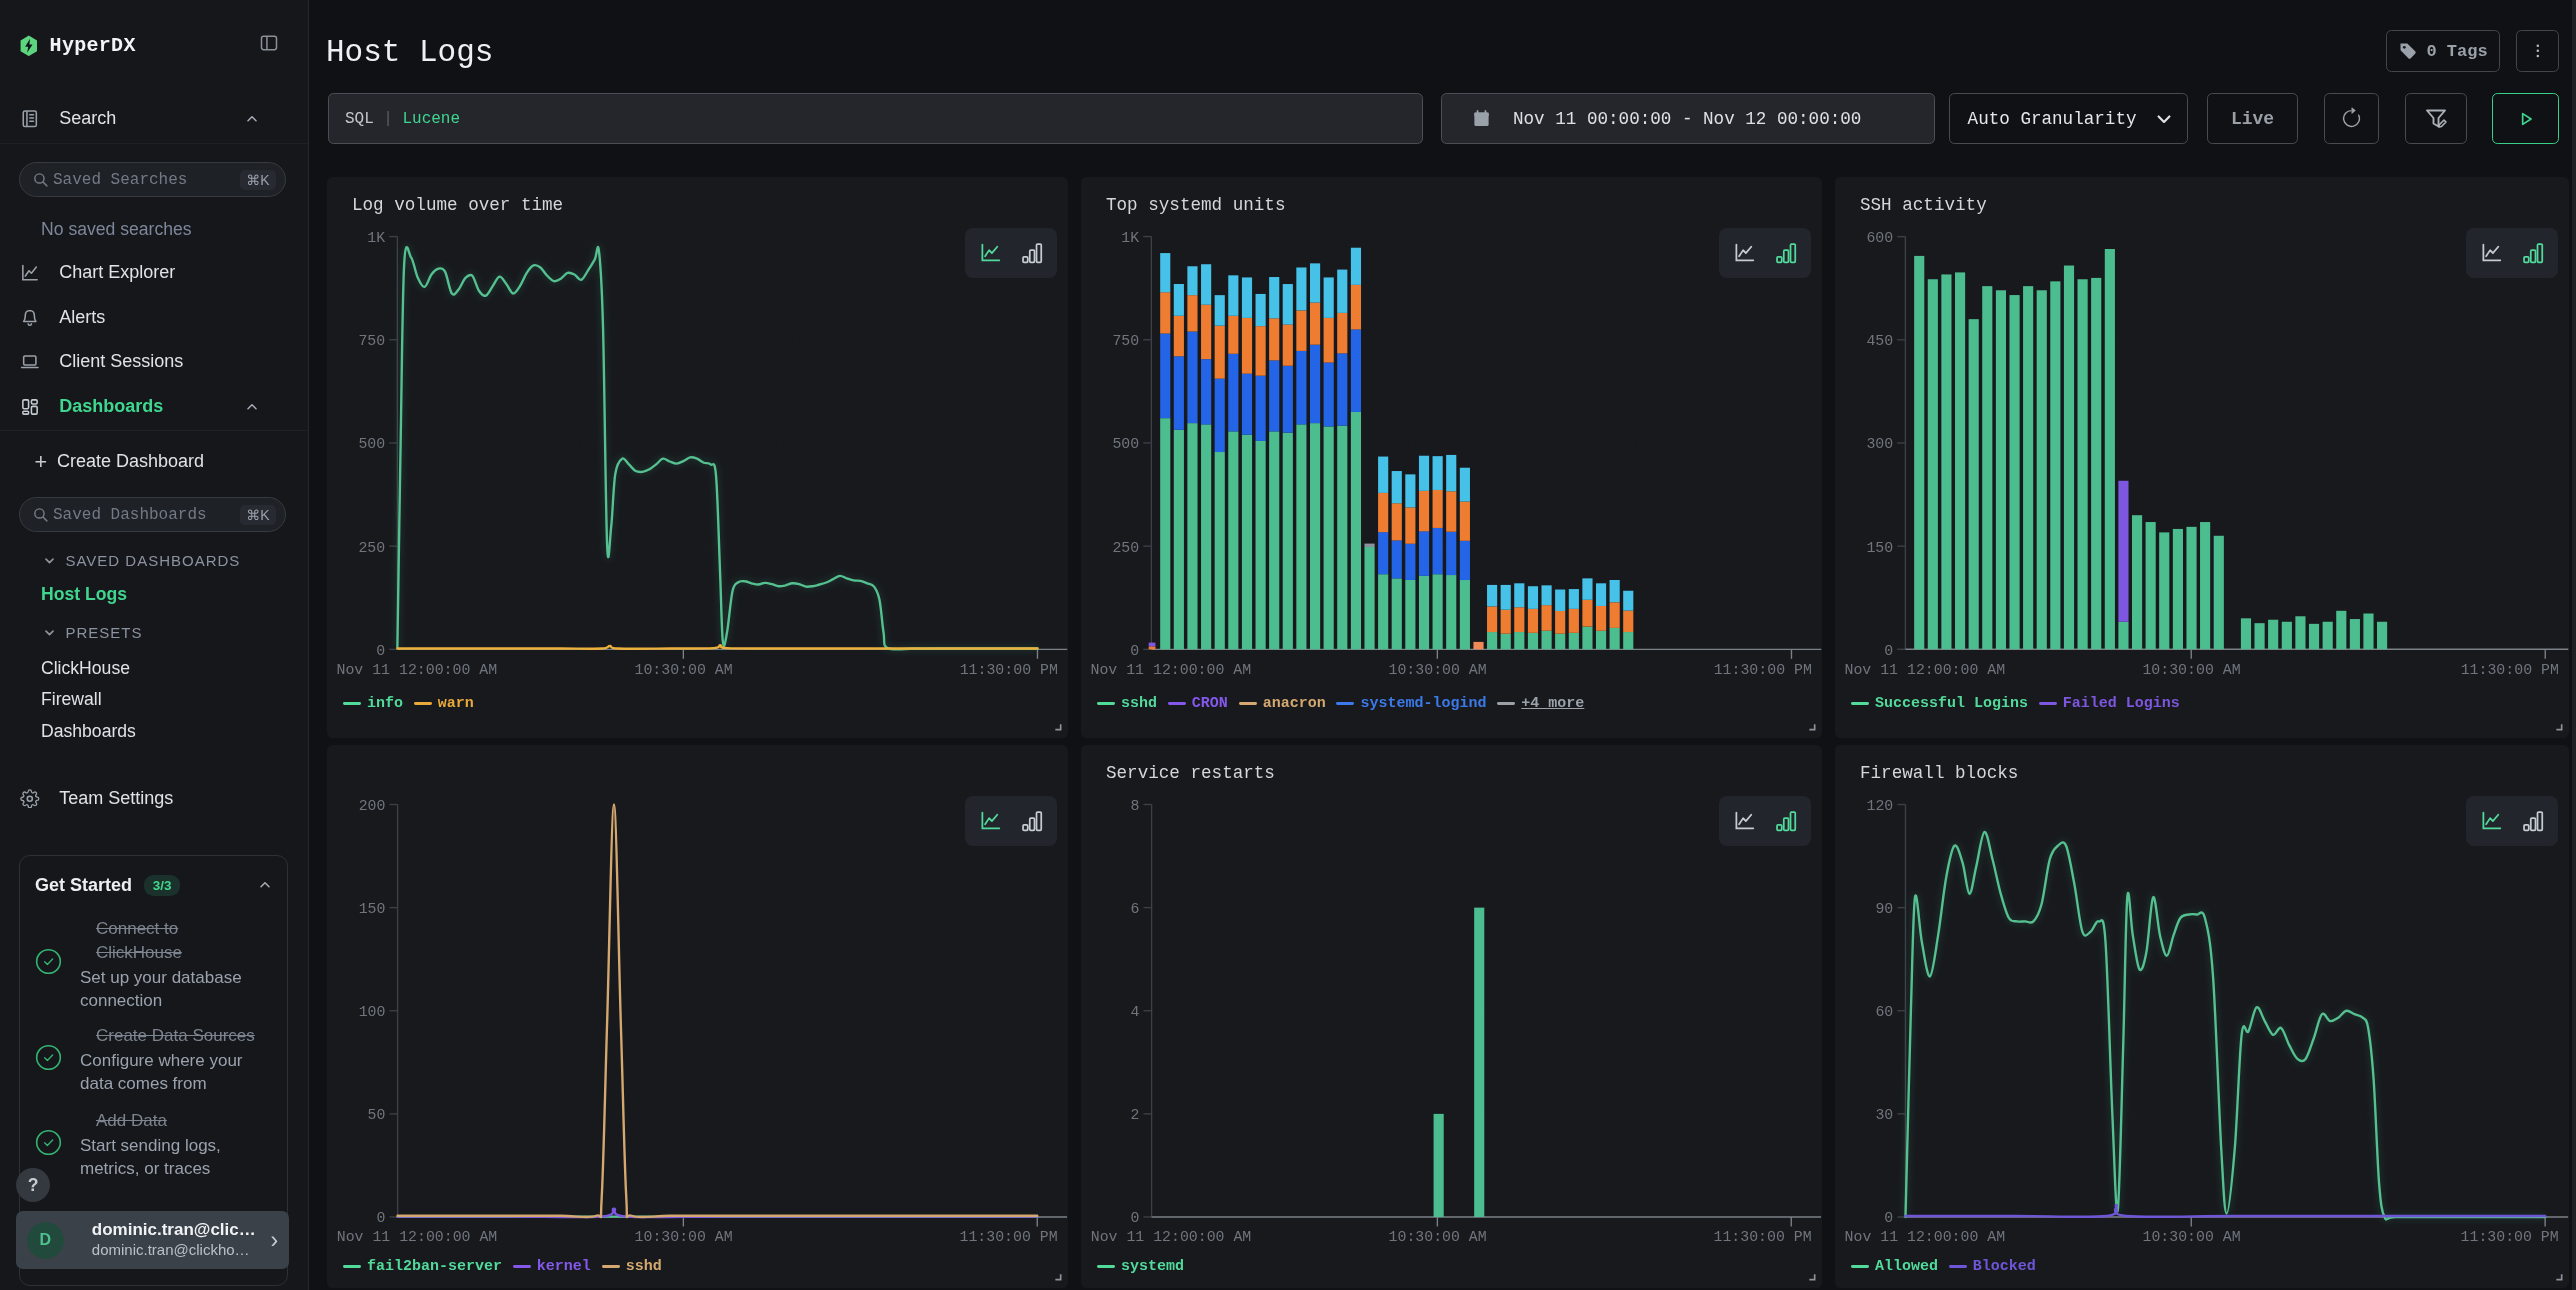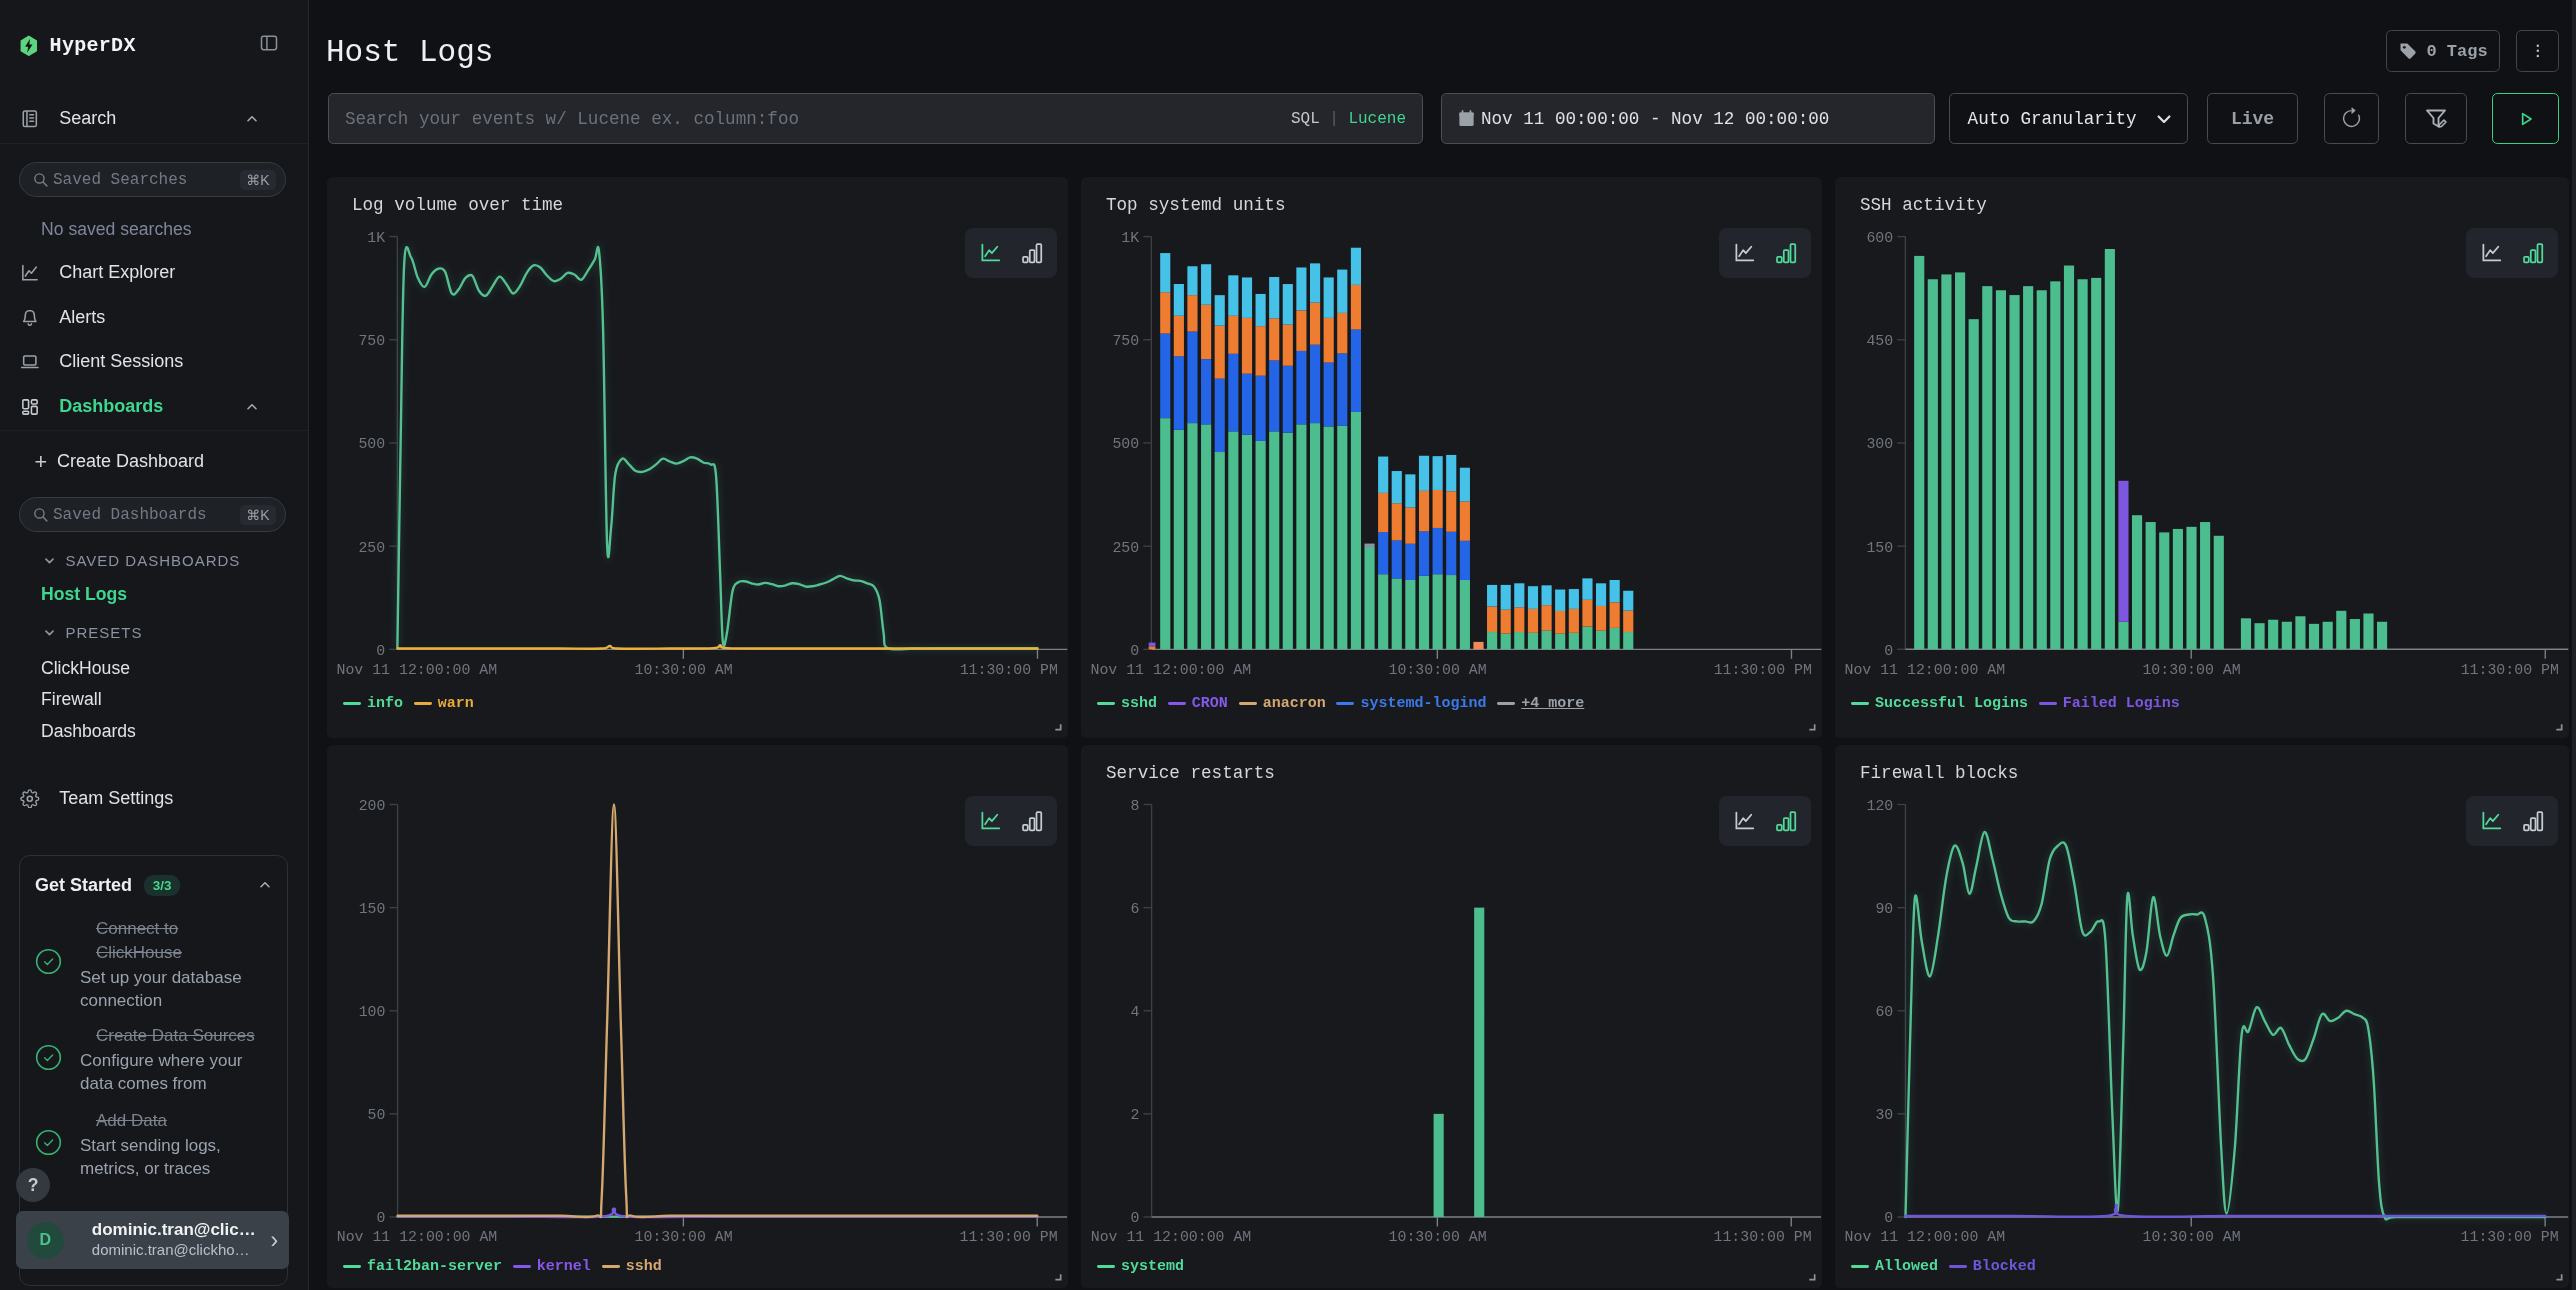--- a/index.html
+++ b/index.html
@@ -33,21 +33,21 @@
 .usub { font-size:15px; font-weight:400; color:#b9c0c9; }
 .uchev { margin-left:auto; color:#c6cbd2; font-size:23px; }
 main { position:absolute; left:311px; top:0; width:2266px; height:1291px; background:#0f1114; }
 .pagetitle { position:absolute; left:15px; top:35px; font-family:"Liberation Mono", monospace; font-size:31px; font-weight:500; color:#eef0f2; }
 .tagsbtn { position:absolute; left:2075px; top:30px; width:114px; height:42px; border:1.4px solid #42464c; border-radius:5.4px; display:flex; align-items:center; justify-content:center; gap:8px; }
 .tagsbtn span { font-family:"Liberation Mono", monospace; font-size:17px; color:#9aa1a9; font-weight:700; }
 .kebabbtn { position:absolute; left:2205px; top:30px; width:43px; height:42px; border:1.4px solid #42464c; border-radius:5.4px; display:flex; align-items:center; justify-content:center; }
 .searchbox { position:absolute; left:17px; top:93px; width:1095px; height:51px; background:#24262b; border:1.4px solid #4a4f57; border-radius:5.4px; display:flex; align-items:center; padding:0 16px; }
 .sb-ph { font-family:"Liberation Mono", monospace; font-size:17.6px; color:#6a717b; flex:1; }
 .sb-right { font-family:"Liberation Mono", monospace; font-size:16px; }
-.datebox { position:absolute; left:1130px; top:93px; width:494px; height:51px; background:#24262b; border:1.4px solid #4a4f57; border-radius:5.4px; display:flex; align-items:center; padding:0 15px; gap:5px; }
+.datebox { position:absolute; left:1130px; top:93px; width:494px; height:51px; background:#24262b; border:1.4px solid #4a4f57; border-radius:5.4px; display:flex; align-items:center; padding:0 30px; gap:22px; }
 .datebox span { font-family:"Liberation Mono", monospace; font-size:17.6px; color:#dde0e4; }
 .granbox { position:absolute; left:1638px; top:93px; width:239px; height:51px; border:1.4px solid #474c53; border-radius:5.4px; display:flex; align-items:center; padding:0 13.5px 0 17.6px; }
 .granbox span { font-family:"Liberation Mono", monospace; font-size:17.6px; color:#e4e7ea; flex:1; }
 .livebtn { position:absolute; left:1896px; top:93px; width:91px; height:51px; border:1.4px solid #474c53; border-radius:5.4px; display:flex; align-items:center; justify-content:center; font-family:"Liberation Mono", monospace; font-size:18px; font-weight:700; color:#9aa0a8; }
 .sqbtn { position:absolute; top:93px; height:51px; border:1.4px solid #474c53; border-radius:5.4px; display:flex; align-items:center; justify-content:center; }
 .playbtn { border-color:#3bd08a; }
 .card { position:absolute; background:#17191d; border-radius:5.4px; }
 .ctitle { position:absolute; left:25px; top:17.6px; font-family:"Liberation Mono", monospace; font-size:17.6px; color:#d3d7db; z-index:2; }
 .toolbar { position:absolute; right:10.8px; top:51px; width:92px; height:50px; background:#22262c; border-radius:8px; display:flex; align-items:center; justify-content:center; gap:19px; z-index:2; }
 .legend { position:absolute; left:16px; display:flex; align-items:center; gap:10.8px; font-family:"Liberation Mono", monospace; font-size:15px; font-weight:700; z-index:2; white-space:nowrap; }
@@ -210,21 +210,20 @@
         <span>0 Tags</span>
       </div>
 <div class="kebabbtn">
         <svg width="17.6" height="17.6" viewBox="0 0 24 24" fill="#b9bec6">
           <circle cx="12" cy="5" r="1.7"></circle>
           <circle cx="12" cy="12" r="1.7"></circle>
           <circle cx="12" cy="19" r="1.7"></circle>
         </svg>
       </div>
 <div class="searchbox">
-        <span class="sb-ph">Search your events w/ Lucene ex. column:foo</span>
         <span class="sb-right"><span style="color:#c3c7cc">SQL</span><span style="color:#5a5f66;margin:0 9.5px">|</span><span style="color:#3fd68f">Lucene</span></span>
       </div>
 <div class="datebox">
         <svg width="19" height="19" viewBox="0 0 24 24">
           <path d="M7 2.5 V6 M17 2.5 V6" stroke="#9aa1a9" stroke-width="2.2" stroke-linecap="round"></path>
           <rect x="3" y="4.5" width="18" height="17" rx="2" fill="#9aa1a9"></rect>
           <rect x="3" y="4.5" width="18" height="4.5" fill="#9aa1a9"></rect>
         </svg>
         <span>Nov 11 00:00:00 - Nov 12 00:00:00</span>
       </div>

